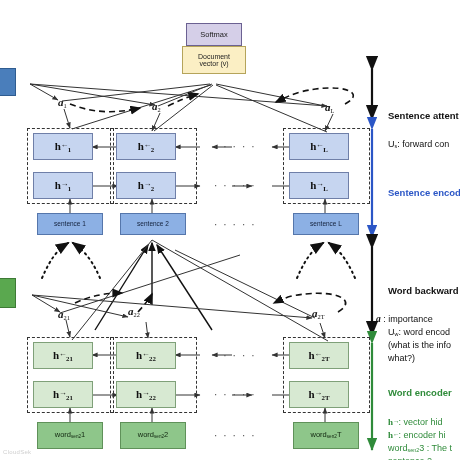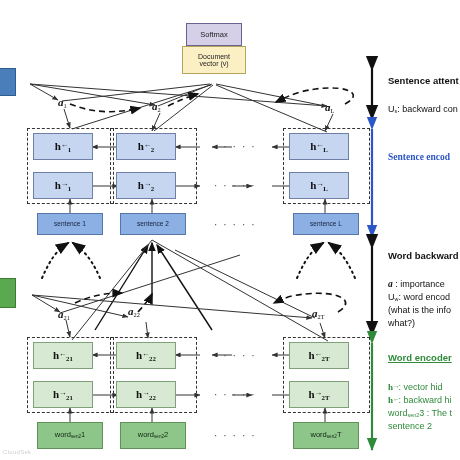--- a/index.html
+++ b/index.html
@@ -26,23 +26,23 @@
   .hlab{font-weight:600;font-family:"Liberation Serif",serif;}
   .arr{font-size:.72em;vertical-align:.32em;letter-spacing:-1px;}
 
   .alpha{font-style:italic;font-weight:700;font-family:"Liberation Serif",serif;
          font-size:11px;color:#111;}
   .alpha sub{font-style:normal;font-weight:400;font-size:.58em;}
 
   .dots{font-size:10px;color:#444;letter-spacing:1.6px;}
 
   
-  .ann{font-size:9px;color:#111;white-space:nowrap;}
+  .ann{font-size:9px;color:#111;white-space:nowrap;margin-top:35px;}
   .ann.head{font-weight:700;font-size:9.5px;}
-  .ann.blue{color:#2b56c6;font-family:Liberation Serif, serif;}
+  .ann.blue{color:#2b56c6;}
   .ann.green{color:#2f8b3a;}
   .ann sub{font-size:.6em;}
 
   .wm{font-size:6px;color:#cfcfcf;letter-spacing:.3px;}
   svg.ov{position:absolute;left:0;top:0;width:460px;height:460px;
          pointer-events:none;}
 </style>
 </head>
 <body>
 
@@ -263,41 +263,41 @@
   <div class="abs bx wordbox" style="left:120px;top:422px;width:66px;height:27px;">
     <span><span>word</span><sub>sen2</sub><span>2</span></span>
   </div>
   <div class="abs bx wordbox" style="left:293px;top:422px;width:66px;height:27px;">
     <span><span>word</span><sub>sen2</sub><span>T</span></span>
   </div>
   <div class="abs dots" style="left:214px;top:430px;">· · · · ·</div>
 
   <div class="abs ann head" style="left:388px;top:75px;">Sentence attent</div>
   <div class="abs ann" style="left:388px;top:104px;">
-    <span>U</span><sub>s</sub><span>: backward con</span>
+    <span>U</span><sub>s</sub><span>: forward con</span>
   </div>
   <div class="abs ann head blue" style="left:388px;top:152px;">Sentence encod</div>
 
   <div class="abs ann head" style="left:388px;top:250px;">Word backward</div>
-  <div class="abs ann" style="left:388px;top:279px;">
+  <div class="abs ann" style="left:376px;top:279px;">
     <span class="alpha" style="font-size:9.5px;">a</span>
     <span>: importance</span>
   </div>
   <div class="abs ann" style="left:388px;top:292px;">
     <span>U</span><sub>w</sub><span>: word encod</span>
   </div>
   <div class="abs ann it" style="left:388px;top:305px;">(what is the info</div>
   <div class="abs ann" style="left:388px;top:318px;">what?)</div>
 
-  <div class="abs ann head green" style="left:388px;top:352px;text-decoration:underline;">Word encoder</div>
+  <div class="abs ann head green" style="left:388px;top:352px;">Word encoder</div>
   <div class="abs ann green" style="left:388px;top:382px;">
     <span class="hlab"><span>h</span><span class="arr">→</span></span><span>:  vector hid</span>
   </div>
   <div class="abs ann green" style="left:388px;top:395px;">
-    <span class="hlab"><span>h</span><span class="arr">←</span></span><span>: backward hi</span>
+    <span class="hlab"><span>h</span><span class="arr">←</span></span><span>: encoder hi</span>
   </div>
   <div class="abs ann green" style="left:388px;top:408px;">
     <span>word</span><sub>sen2</sub><span>3 : The t</span>
   </div>
   <div class="abs ann green" style="left:388px;top:421px;">sentence 2</div>
 
   <div class="abs wm" style="left:3px;top:449px;">CloudSek</div>
 </div>
 
 </body></html>

